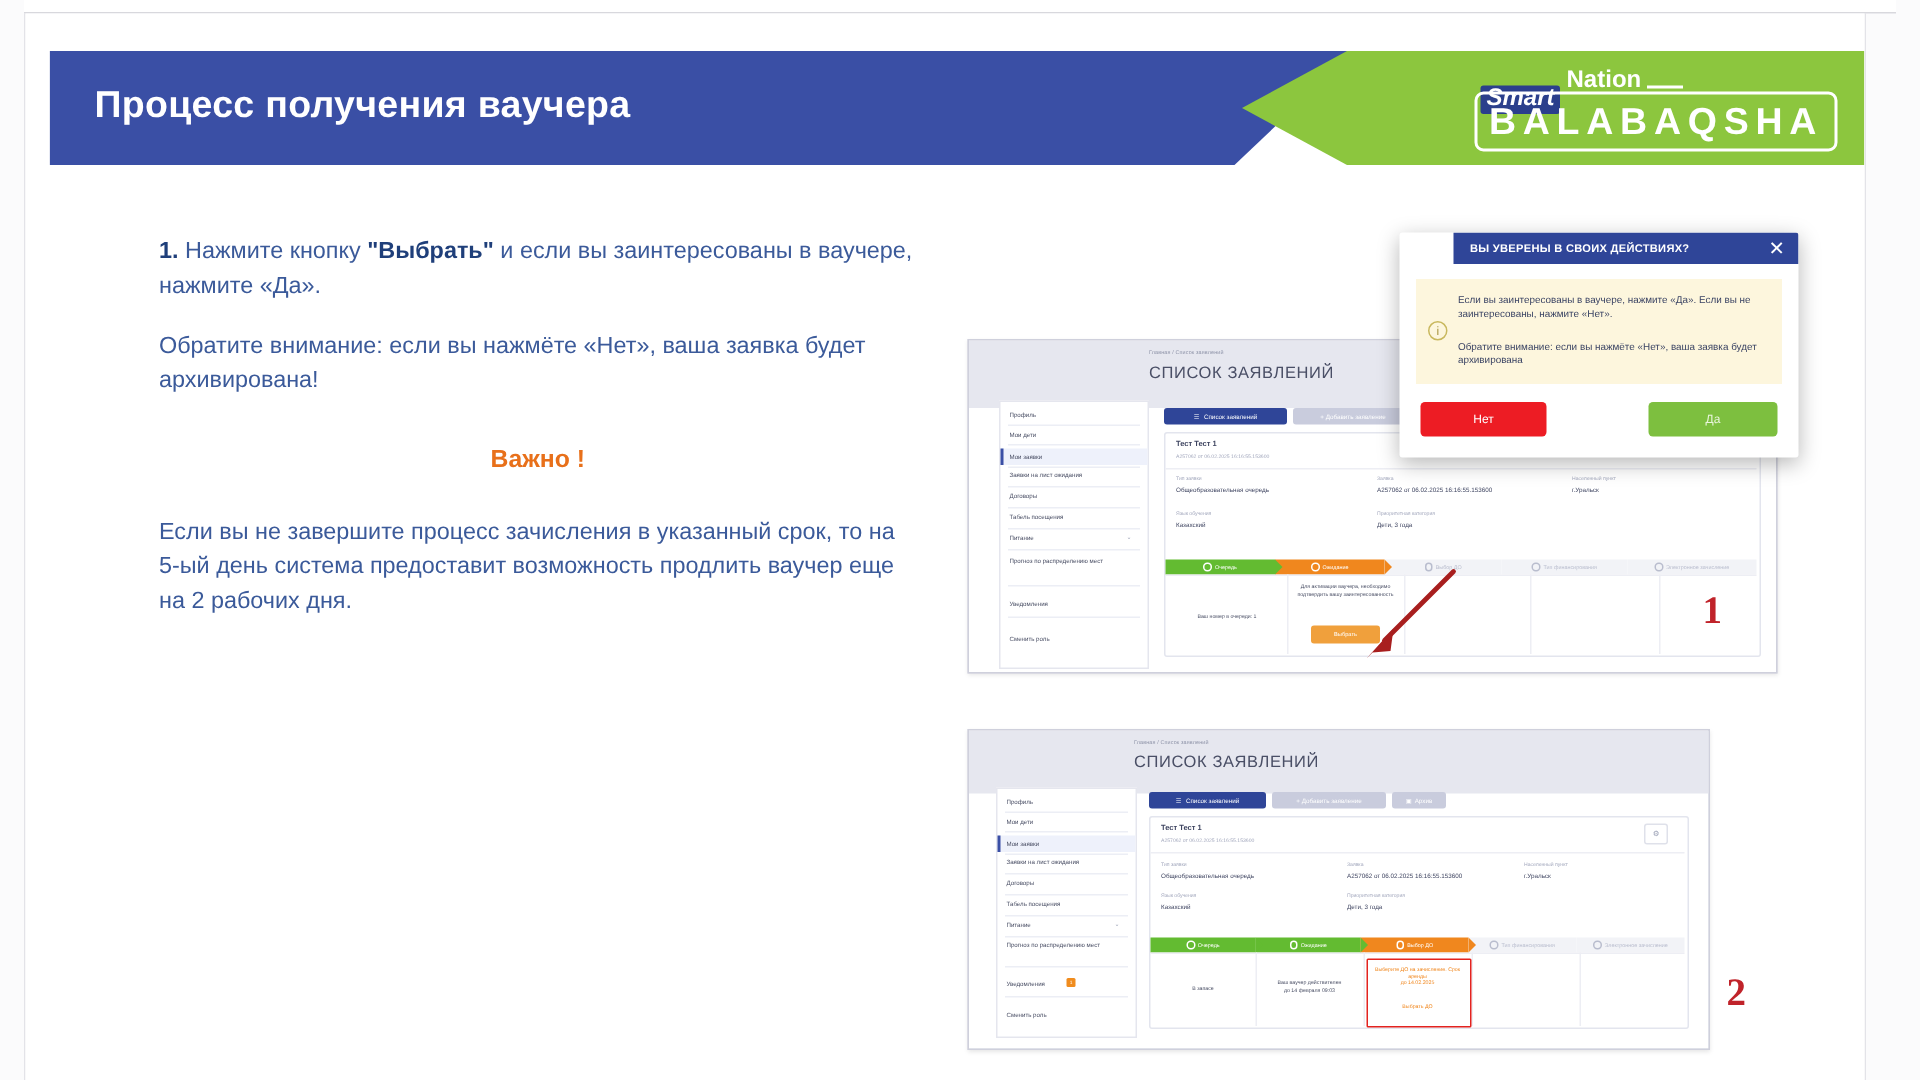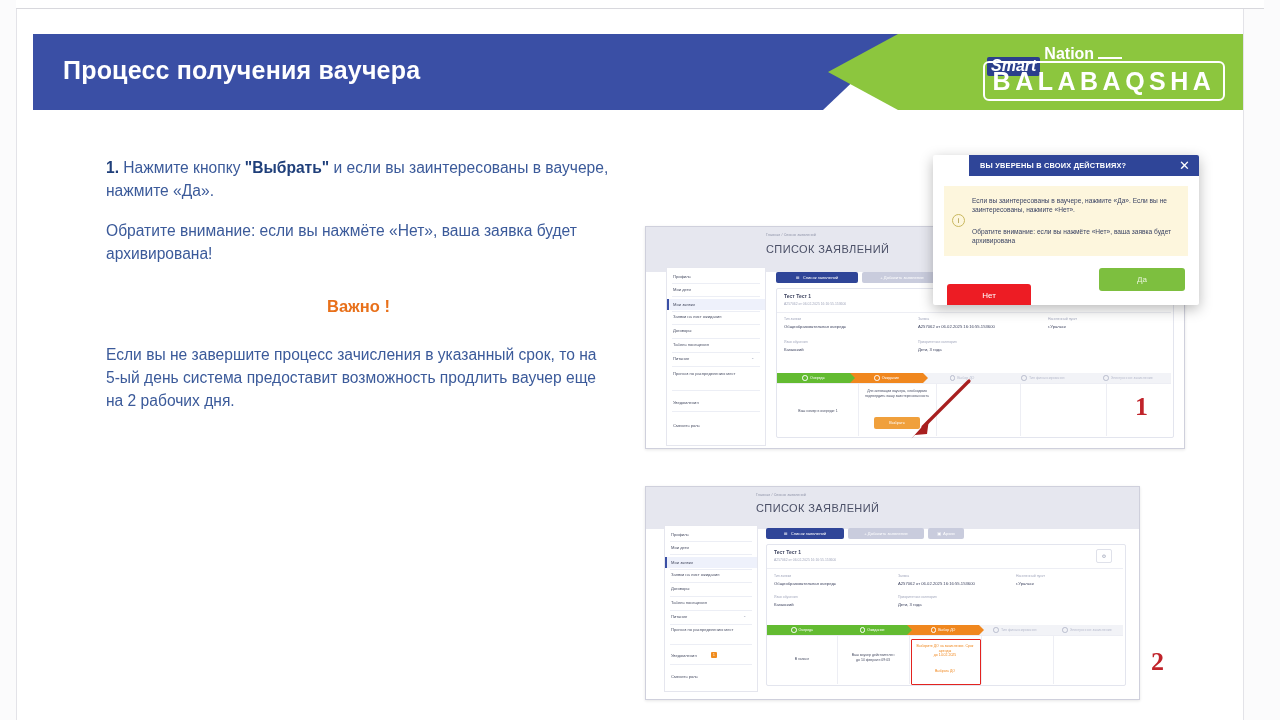--- a/index.html
+++ b/index.html
@@ -103,21 +103,21 @@
   .modal-hd{position:absolute;left:0;top:0;right:0;height:21px;background:#2f4598;color:#ffffff;
             font-size:7.4px;font-weight:bold;display:flex;align-items:center;padding-left:11px;letter-spacing:.2px;margin-left:36px;}
   .modal-x{position:absolute;right:8px;top:4px;width:13px;height:13px;color:#ffffff;font-size:13px;line-height:13px;text-align:center;cursor:pointer;}
   .notice{position:absolute;left:11px;top:31px;width:244px;height:70px;background:#fdf6dd;}
   .notice-i{position:absolute;left:8px;top:28px;width:11px;height:11px;border:1px solid #c9b85e;border-radius:50%;
             color:#a79440;font-size:8px;display:flex;align-items:center;justify-content:center;}
   .notice-t{position:absolute;left:28px;top:10px;width:208px;color:#3b4464;font-size:6.6px;line-height:1.42;}
   .notice-t2{position:absolute;left:28px;top:41px;width:210px;color:#3b4464;font-size:6.6px;line-height:1.42;}
   .mbtn{position:absolute;top:113px;height:23px;border-radius:3px;color:#ffffff;
         display:flex;align-items:center;justify-content:center;font-size:8px;cursor:pointer;}
-  .mbtn.no{left:14px;width:84px;background:#ed1c24;margin-top:16px;}
+  .mbtn.no{left:14px;width:84px;background:#ed1c24;}
   .mbtn.yes{left:166px;width:86px;background:#7dbf3f;color:#e9f5dc;}
 </style>
 </head>
 <body>
 
 <div class="page">
   <div class="gutter-left"></div>
   <div class="gutter-right"></div>
   <div class="frame-top"></div>
 

